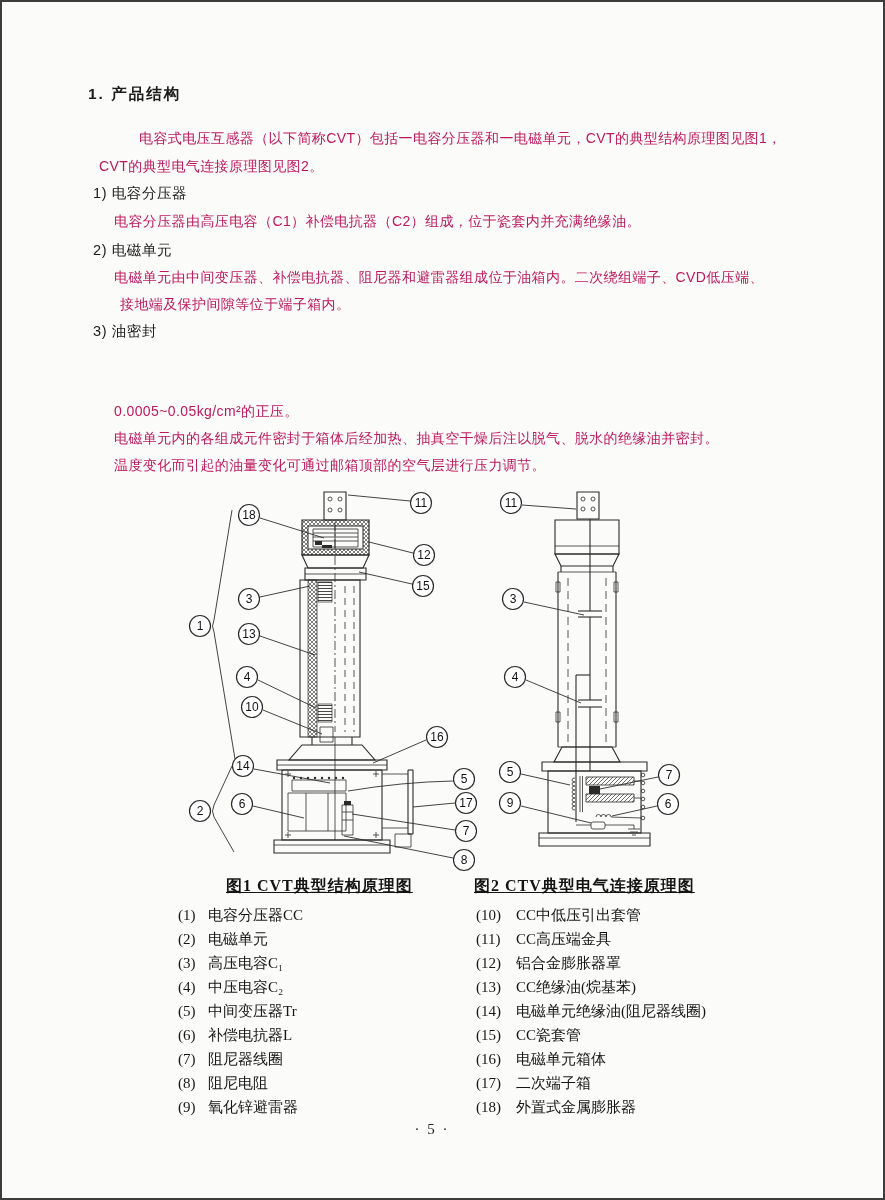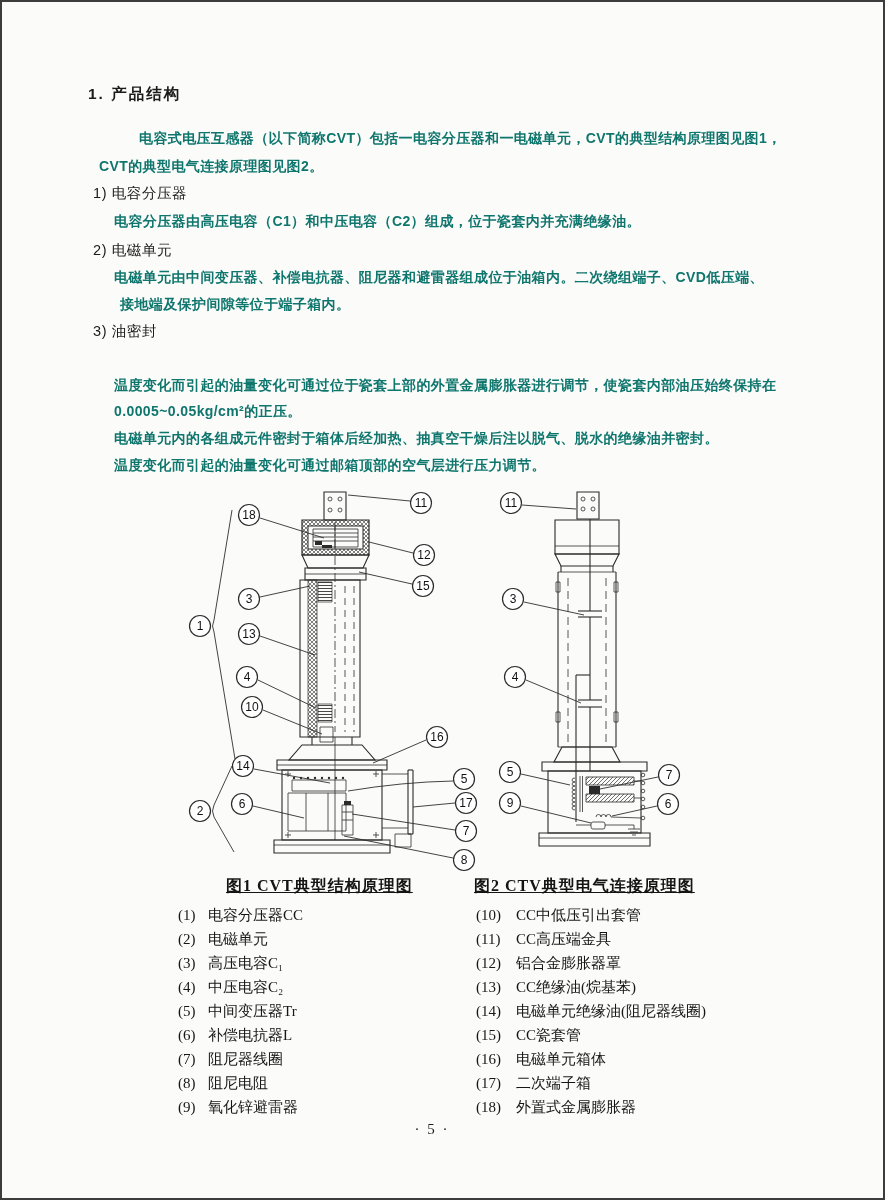--- a/index.html
+++ b/index.html
@@ -8,21 +8,21 @@
     width:885px;height:1200px;
     margin:0 auto;
     background:#fbfbf9;
     border:2px solid #3c3c3c;
     box-sizing:border-box;
     overflow:hidden;
     font-family:"Liberation Sans", sans-serif;
     color:#1b1b1b;
   }
   .t{position:absolute;white-space:nowrap;line-height:1.1;}
-  .body-text{font-size:14px;letter-spacing:0.4px;color:#0f766e;font-weight:bold;}
+  .body-text{font-size:14px;letter-spacing:0.4px;color:#be185d;}
   .heading{font-size:14.5px;letter-spacing:0.6px;color:#1a1a1a;text-align:center;}
   .page-title{font-size:15.5px;font-weight:bold;letter-spacing:2px;}
   .caption{font-family:"Liberation Serif", serif;font-size:16px;font-weight:bold;letter-spacing:1px;color:#141414;text-decoration:underline;}
   .legend-row{position:absolute;white-space:nowrap;font-family:"Liberation Serif", serif;font-size:15px;color:#161616;}
   .legend-row .num{display:inline-block;}
   .legend-left .num{width:30px;}
   .legend-right .num{width:40px;}
   .page-num{position:absolute;left:0;width:860px;text-align:center;top:1119px;
     font-family:"Liberation Serif", serif;font-size:15px;color:#222;letter-spacing:2px;}
   svg{position:absolute;left:170px;top:480px;}
@@ -37,28 +37,27 @@
 </head>
 <body>
 
 <div class="page">
 
   <div class="t page-title" style="left:86px;top:83px">1. 产品结构</div>
   <div class="t body-text" style="left:137px;top:129px">电容式电压互感器（以下简称CVT）包括一电容分压器和一电磁单元，CVT的典型结构原理图见图1，</div>
   <div class="t body-text" style="left:97px;top:157px">CVT的典型电气连接原理图见图2。</div>
 
   <div class="t heading" style="left:91px;top:184px">1) 电容分压器</div>
-  <div class="t body-text" style="left:112px;top:212px">电容分压器由高压电容（C1）和中压电容（C2）组成，位于瓷套内并充满绝缘油。</div>
+  <div class="t body-text" style="left:112px;top:212px">电容分压器由高压电容（C1）补偿电抗器（C2）组成，位于瓷套内并充满绝缘油。</div>
 
   <div class="t heading" style="left:91px;top:241px">2) 电磁单元</div>
   <div class="t body-text" style="left:112px;top:268px">电磁单元由中间变压器、补偿电抗器、阻尼器和避雷器组成位于油箱内。二次绕组端子、CVD低压端、</div>
   <div class="t body-text" style="left:118px;top:295px">接地端及保护间隙等位于端子箱内。</div>
 
   <div class="t heading" style="left:91px;top:322px">3) 油密封</div>
-  <div class="t body-text" style="left:112px;top:376px">温度变化而引起的油量变化可通过位于瓷套上部的外置金属膨胀器进行调节，使瓷套内部油压始终保持在</div>
   <div class="t body-text" style="left:112px;top:402px">0.0005~0.05kg/cm²的正压。</div>
   <div class="t body-text" style="left:112px;top:429px">电磁单元内的各组成元件密封于箱体后经加热、抽真空干燥后注以脱气、脱水的绝缘油并密封。</div>
   <div class="t body-text" style="left:112px;top:456px">温度变化而引起的油量变化可通过邮箱顶部的空气层进行压力调节。</div>
 
   <svg width="540" height="400" viewBox="0 0 540 400">
     <defs>
       <pattern id="xh" width="4" height="4" patternUnits="userSpaceOnUse">
         <path d="M0 0L4 4M4 0L0 4" stroke="#4a4a4a" stroke-width="0.7"></path>
       </pattern>
       <pattern id="coil" width="4" height="3" patternUnits="userSpaceOnUse">

